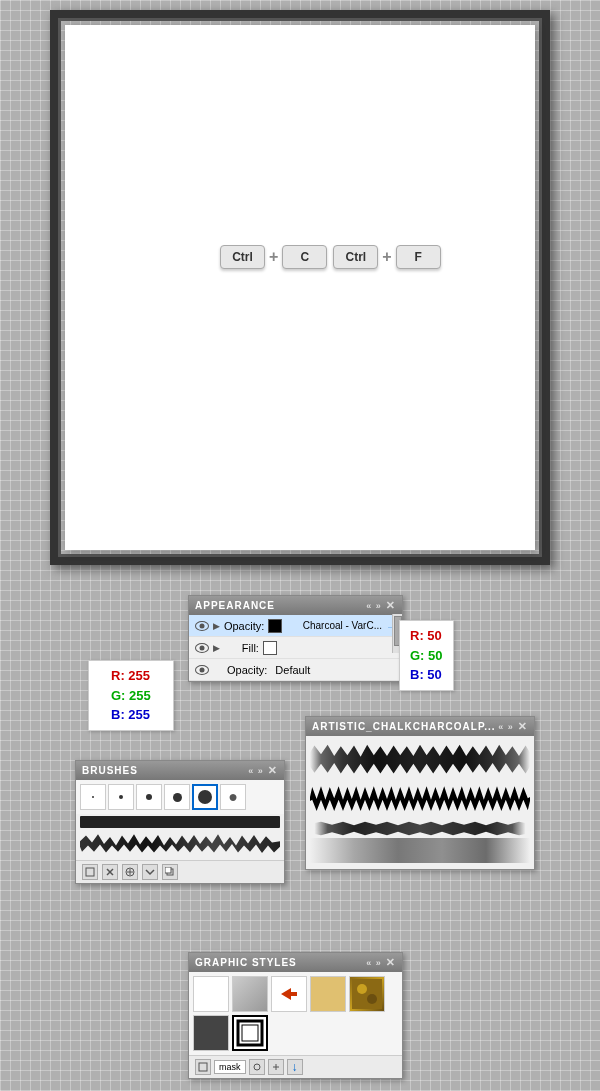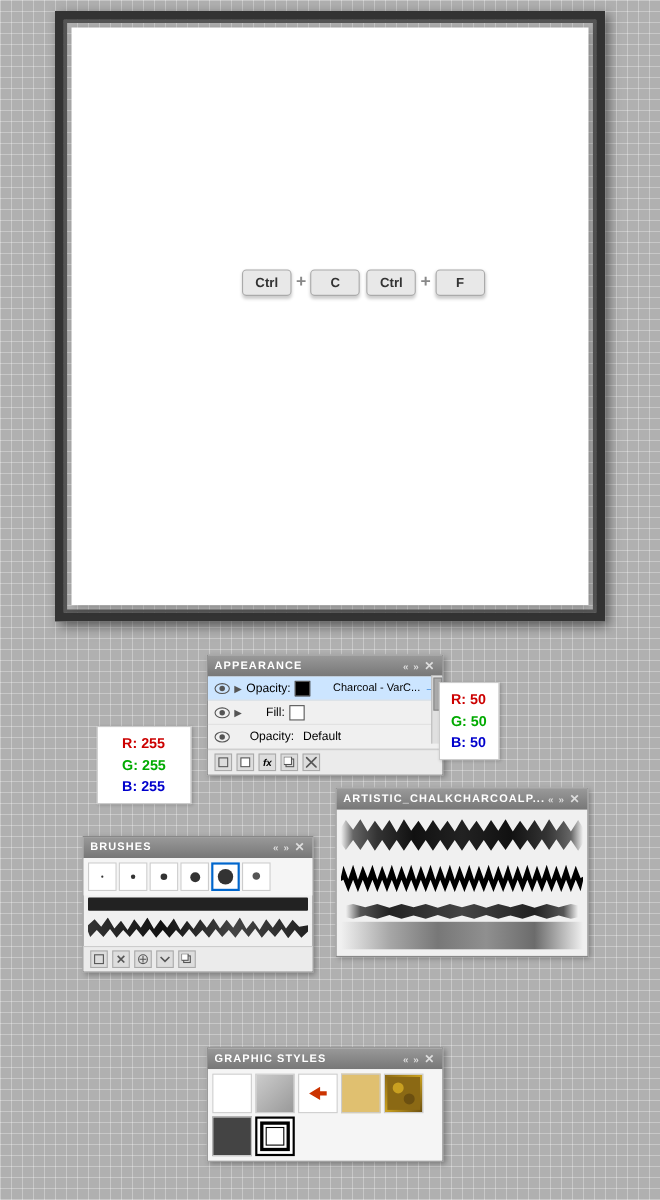--- a/index.html
+++ b/index.html
@@ -537,45 +537,20 @@
       <div class="eye-icon">
         <div class="eye-oval">
             <div class="eye-pupil"></div>
           </div>
       </div>
       <span style="font-size:11px; margin-left:14px;">Opacity:</span>
       <span style="margin-left:4px; font-size:11px;">Default</span>
     </div>
   </div>
 
-  <div class="panel-footer">
-    <div class="footer-icon">
-      <svg width="10" height="10" viewBox="0 0 10 10">
-          <rect x="1" y="1" width="8" height="8" fill="none" stroke="#555" stroke-width="1"></rect>
-        </svg>
-    </div>
-    <div class="footer-icon">
-      <svg width="10" height="10" viewBox="0 0 10 10">
-          <rect x="1" y="1" width="8" height="8" fill="white" stroke="#555" stroke-width="1"></rect>
-        </svg>
-    </div>
-    <div class="footer-icon" style="font-size:9px; font-style:italic; font-weight:bold;">fx</div>
-    <div class="footer-icon">
-      <svg width="10" height="10" viewBox="0 0 10 10">
-          <rect x="2" y="2" width="7" height="7" fill="none" stroke="#555" stroke-width="1"></rect>
-          <rect x="0" y="0" width="7" height="7" fill="white" stroke="#555" stroke-width="1"></rect>
-        </svg>
-    </div>
-    <div class="footer-icon">
-      <svg width="10" height="10" viewBox="0 0 10 10">
-          <line x1="0" y1="0" x2="10" y2="10" stroke="#555" stroke-width="1.5"></line>
-          <line x1="10" y1="0" x2="0" y2="10" stroke="#555" stroke-width="1.5"></line>
-        </svg>
-    </div>
-  </div>
 
   <div class="panel-scrollbar">
     <div class="scrollbar-thumb"></div>
   </div>
 </div>
 
 <div class="color-info-right">
   <div class="r-val">R: 50</div>
   <div class="g-val">G: 50</div>
   <div class="b-val">B: 50</div>
@@ -692,13 +667,34 @@
 
     <div class="style-item" style="background:#444;">
     </div>
     <div class="style-item active" style="background:white; border:2px solid #000;">
       <svg width="28" height="28" viewBox="0 0 28 28">
         <rect x="2" y="2" width="24" height="24" fill="none" stroke="#000" stroke-width="3"></rect>
         <rect x="6" y="6" width="16" height="16" fill="white" stroke="#000" stroke-width="1"></rect>
       </svg>
     </div>
   </div>
+  <div class="styles-footer">
+    <div class="footer-icon">
+      <svg width="10" height="10" viewBox="0 0 10 10">
+          <rect x="1" y="1" width="8" height="8" fill="none" stroke="#555" stroke-width="1"></rect>
+        </svg>
+    </div>
+    <div class="mask-button">mask</div>
+    <div class="footer-icon">
+      <svg width="10" height="10" viewBox="0 0 10 10">
+          <path d="M2,5 Q2,2 5,2 Q8,2 8,5" fill="none" stroke="#555" stroke-width="1"></path>
+          <path d="M2,5 Q2,8 5,8 Q8,8 8,5" fill="none" stroke="#555" stroke-width="1"></path>
+        </svg>
+    </div>
+    <div class="footer-icon">
+      <svg width="10" height="10" viewBox="0 0 10 10">
+          <line x1="2" y1="5" x2="8" y2="5" stroke="#555" stroke-width="1"></line>
+          <line x1="5" y1="2" x2="5" y2="8" stroke="#555" stroke-width="1"></line>
+        </svg>
+    </div>
+    <div class="footer-icon" style="color:#0066cc; font-size:12px;">↓</div>
+  </div>
 </div>
 
 </body></html>

